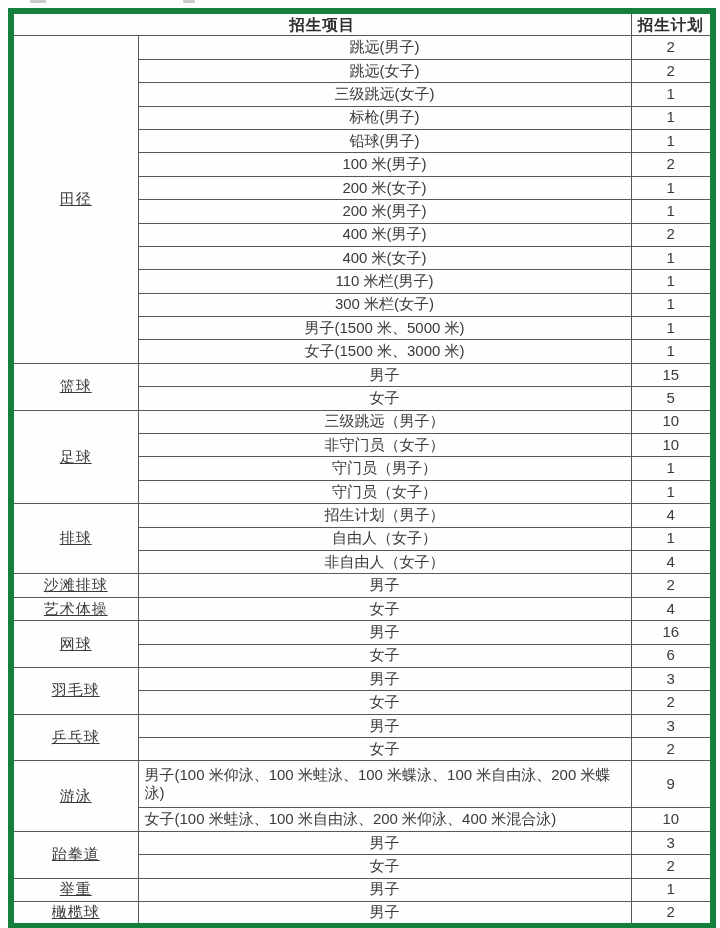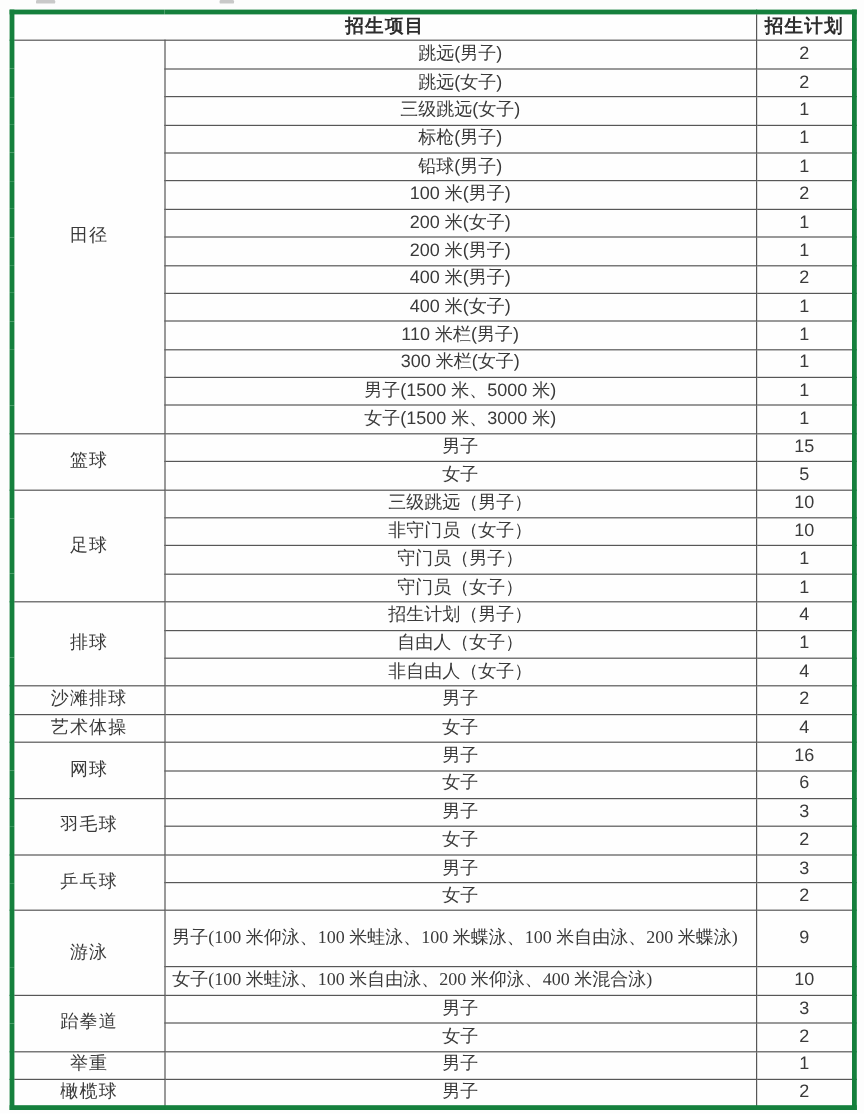--- a/index.html
+++ b/index.html
@@ -18,43 +18,43 @@
   }
   .artifact.a1 { left: 30px; width: 16px; }
   .artifact.a2 { left: 183px; width: 12px; }
 
   table.quota {
     position: absolute; left: 8px; top: 8px;
     width: 702px;
     border-collapse: collapse;
     table-layout: fixed;
     background: #fefefe;
-    border: 4px solid #15803d;
+    border: 6px solid #15803d;
   }
   col.c-cat  { width: 127px; }
   col.c-item { width: 493px; }
   col.c-plan { width: 82px; }
 
   th, td {
     border: 1px solid #575757;
     color: #3a3a3a;
     font-size: 15px;
     line-height: 1.25;
     text-align: center;
     vertical-align: middle;
     padding: 1px 4px;
     overflow: hidden;
   }
   thead tr { height: 23px; }
   th { font-weight: bold; color: #2e2e2e; font-size: 15.5px; letter-spacing: 1px; }
 
   tbody tr { height: 23.4px; }
   tbody tr.tall { height: 47px; }
-  td.item.left { text-align: left; padding-left: 6px; font-family: Liberation Serif, serif; }
-  td.cat { letter-spacing: 1px; }
+  td.item.left { text-align: left; padding-left: 6px; }
+  td.cat { letter-spacing: 1px; text-decoration: underline; }
   td.plan { font-size: 15px; }
 </style>
 </head>
 <body>
 
 <div class="page">
   <div class="artifact a1"></div>
   <div class="artifact a2"></div>
 
   <table class="quota">

